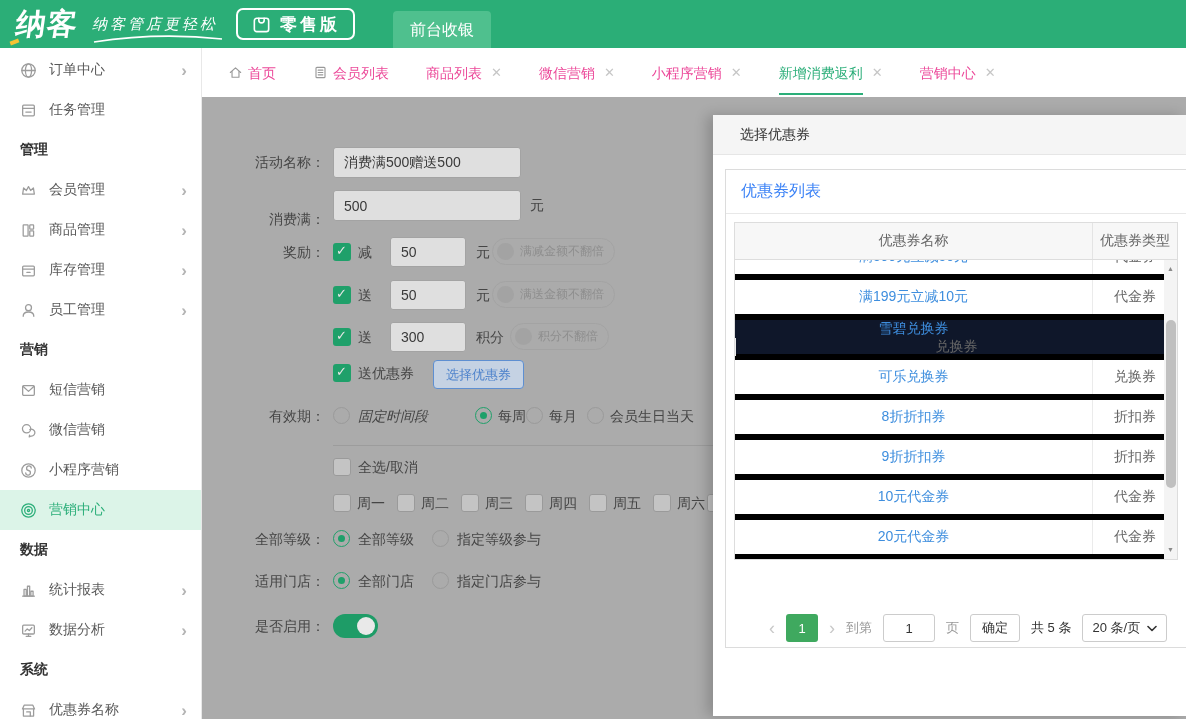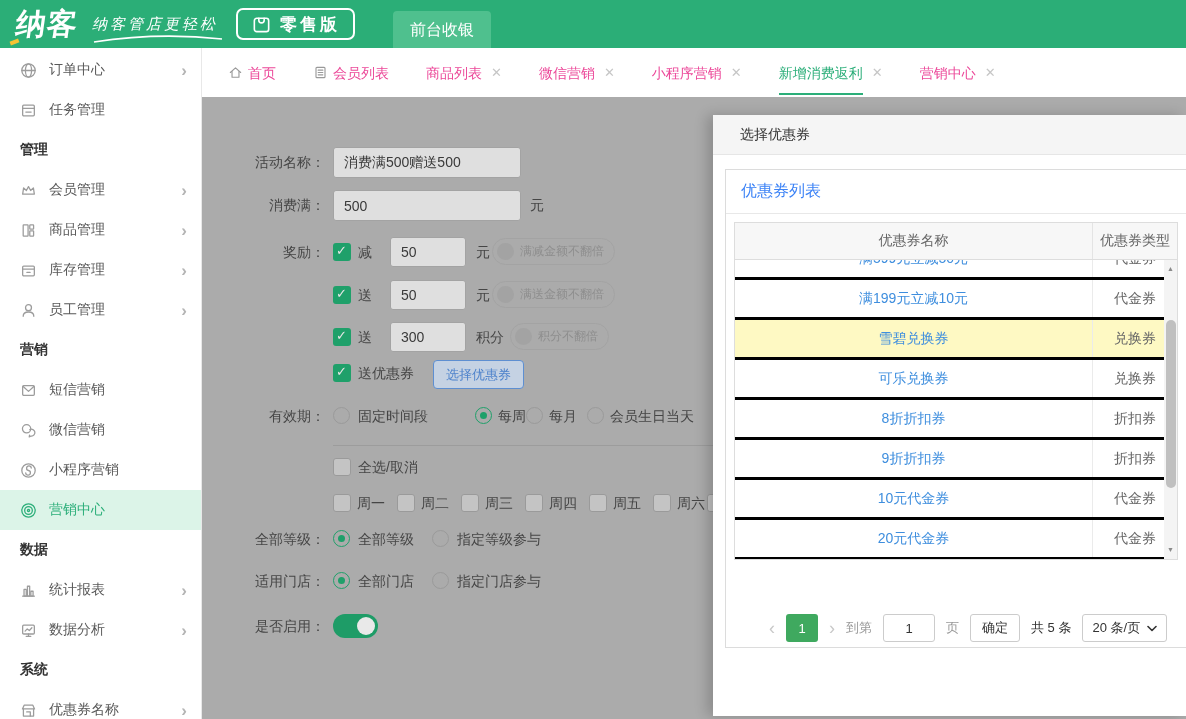--- a/index.html
+++ b/index.html
@@ -70,22 +70,22 @@
   .searchbox { position:absolute; left:8px; top:10px; right:8px; height:30px; border:1px solid #CCC; border-radius:4px; display:flex; align-items:center; padding-left:8px; }
   .searchbox input { border:none; outline:none; flex:1; font-size:13px; color:#333; margin-left:6px; font-family:inherit; background:transparent; }
   .searchbox input::placeholder { color:#9A9A9A; }
   .ctable { position:absolute; left:8px; top:52px; right:8px; border:1px solid #DDD; }
   .thead { height:37px; background:#F7F7F7; border-bottom:1px solid #DDD; display:flex; }
   .thc { display:flex; align-items:center; justify-content:center; font-size:14px; color:#666; }
   .thc.name { width:357px; }
   .thc.type { flex:1; border-left:1px solid #E4E4E4; }
   .tbody-wrap { height:299px; overflow:hidden; position:relative; }
   .tbody-inner { margin-top:-20px; }
-  .trow { height:40px; display:flex; border-bottom:3px solid #000000; background:#fff; }
-  .trow.hl { background:#fef9c3; }
+  .trow { height:40px; display:flex; border-bottom:6px solid #000000; background:#fff; }
+  .trow.hl { background:#0f172a;flex-direction:column; }
   .tcell { display:flex; align-items:center; justify-content:center; font-size:14px; }
   .tcell.name { width:357px; }
   .tcell.type { flex:1; border-left:1px solid #EBEBEB; color:#666; }
   .tlink { color:#3E8EDE; text-decoration:none; cursor:pointer; }
   .vsb { position:absolute; right:0; top:0; bottom:0; width:13px; background:#F4F4F4; }
   .vsb .arr { position:absolute; left:0; width:13px; height:14px; color:#8A8A8A; font-size:7px; text-align:center; line-height:14px; }
   .vsb .arr.up { top:2px; } .vsb .arr.dn { bottom:2px; }
   .vsb .thumb { position:absolute; left:1.5px; width:10px; top:60px; height:168px; background:#C0C0C0; border-radius:5px; }
   .pgbar { position:absolute; left:43px; top:444px; height:28px; display:flex; align-items:center; gap:11px; }
   .pg-chev { color:#C8C8C8; font-size:18px; line-height:28px; cursor:pointer; }
@@ -299,21 +299,21 @@
     <span class="slabel">优惠券名称</span>
     <span class="schev">›</span>
   </div>
 </div>
 
 <div class="content">
 
   <div class="flabel" style="top:57px;">活动名称：</div>
   <input class="finput" style="left: 131px; top: 50px; width: 188px; height: 31px;" readonly="" value="消费满500赠送500">
 
-  <div class="flabel" style="top:100px;padding-left:32px;">消费满：</div>
+  <div class="flabel" style="top:114px;padding-left:32px;">消费满：</div>
   <input class="finput" style="left: 131px; top: 93px; width: 188px; height: 31px;" readonly="" value="500">
   <div class="funit" style="left:328px; top:100px;">元</div>
 
   <div class="flabel" style="top:147px;">奖励：</div>
 
   <div class="cbx" style="left:131px; top:146px;"></div>
   <div class="funit" style="left:156px; top:147px;">减</div>
   <input class="finput" style="left: 188px; top: 140px; width: 76px; height: 30px;" readonly="" value="50">
   <div class="funit" style="left:274px; top:147px;">元</div>
   <div class="pill" style="left:290px; top:141px;">
@@ -338,21 +338,21 @@
     <span class="pill-dot"></span>
     <span class="pill-txt">积分不翻倍</span>
   </div>
 
   <div class="cbx" style="left:131px; top:267px;"></div>
   <div class="funit" style="left:156px; top:268px;">送优惠券</div>
   <div class="blue-btn" style="left:231px; top:263px;">选择优惠券</div>
 
   <div class="flabel" style="top:311px;">有效期：</div>
   <div class="radio" style="left:131px; top:310px;"></div>
-  <div class="rlabel" style="left:156px; top:311px;">固定时间段</div>
+  <div class="rlabel" style="left:156px; top:311px;font-style:italic;">固定时间段</div>
   <div class="radio sel" style="left:273px; top:310px;"></div>
   <div class="rlabel" style="left:296px; top:311px;">每周</div>
   <div class="radio" style="left:324px; top:310px;"></div>
   <div class="rlabel" style="left:347px; top:311px;text-align:right;">每月</div>
   <div class="radio" style="left:385px; top:310px;"></div>
   <div class="rlabel" style="left:408px; top:311px;">会员生日当天</div>
 
   <div class="divider" style="left:131px; top:348px; width:853px;"></div>
 
   <div class="cbx off" style="left:131px; top:361px;"></div>

